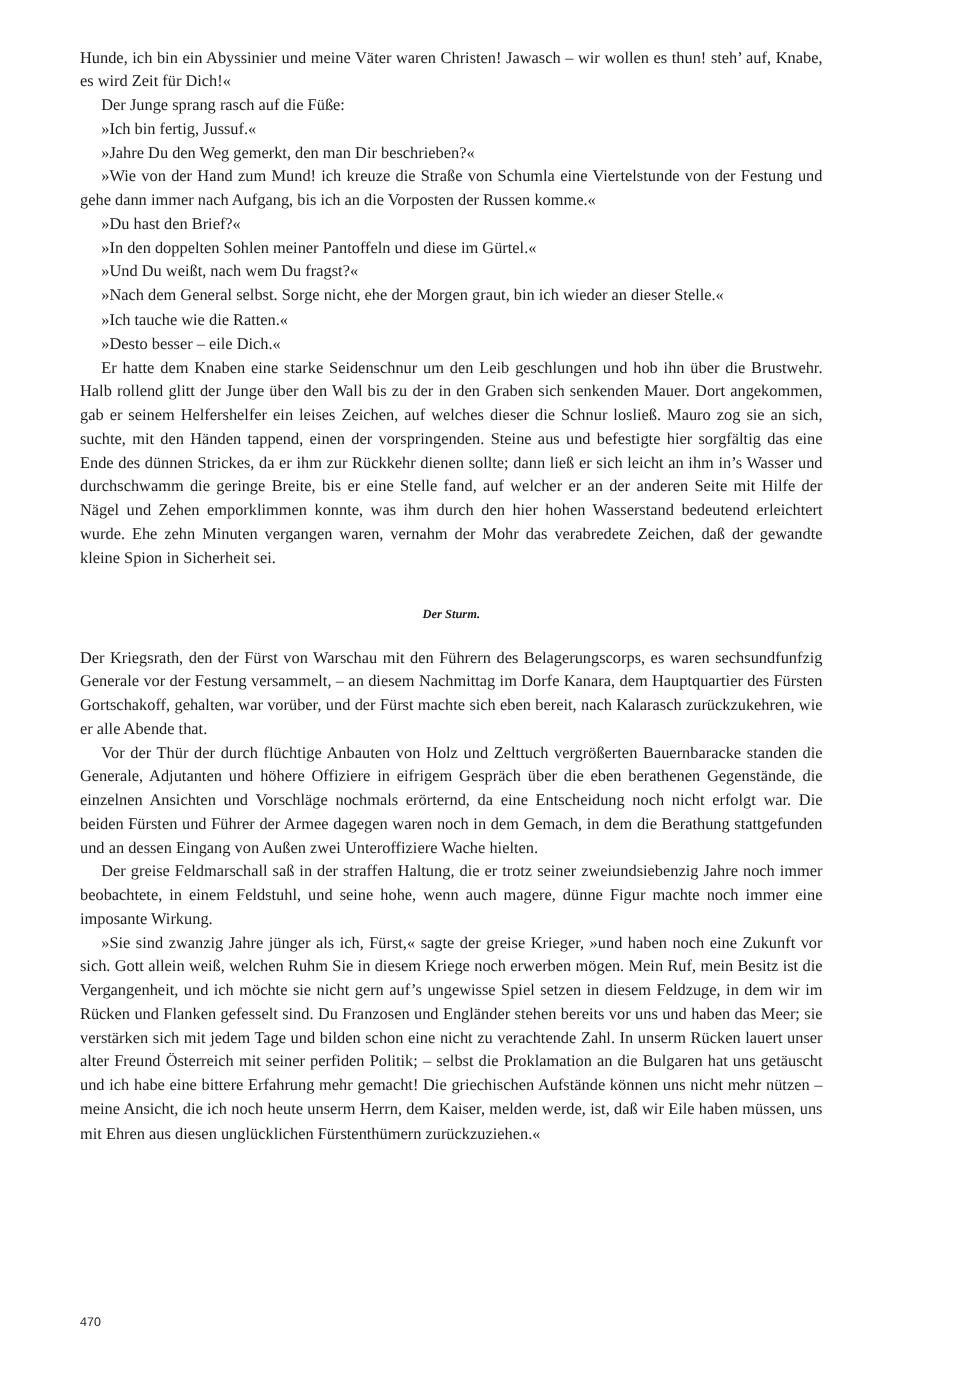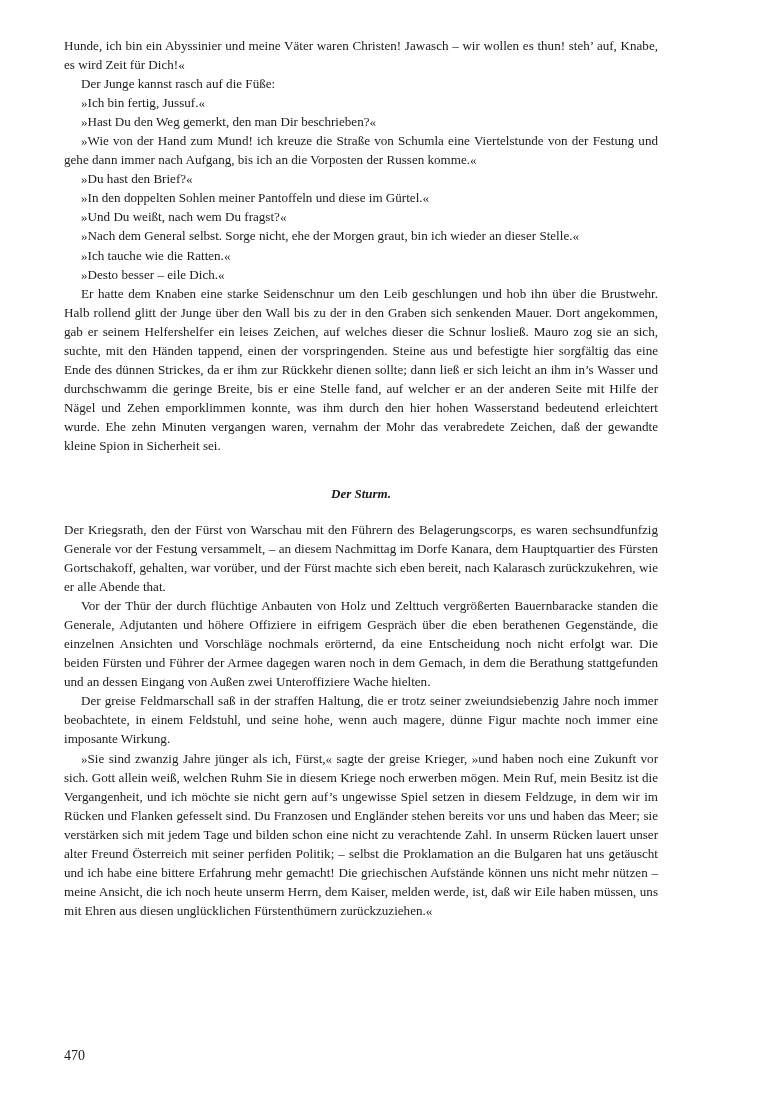--- a/index.html
+++ b/index.html
@@ -35,42 +35,42 @@
     text-indent: 1.3em;
   }
   p.noindent {
     text-indent: 0;
   }
   .section-title {
     margin: 30px 0 16px 0;
     text-align: center;
     font-style: italic;
     font-weight: bold;
-    font-size: 13px;
+    font-size: 10px;
   }
   .folio {
     position: absolute;
     left: 64px;
     bottom: 36px;
-    font-size: 14px;
+    font-size: 10px;
     color: #1a1a1a;
-    font-family: Liberation Serif, serif;
+    font-family: Liberation Sans, sans-serif;
   }
 </style>
 </head>
 <body>
 
 <div class="page">
   <div class="content">
 
     <div>
       <p class="noindent">Hunde, ich bin ein Abyssinier und meine Väter waren Christen! Jawasch – wir wollen es thun! steh’ auf, Knabe, es wird Zeit für Dich!«</p>
-      <p class="indent">Der Junge kannst rasch auf die Füße:</p>
+      <p class="indent">Der Junge sprang rasch auf die Füße:</p>
       <p class="indent">»Ich bin fertig, Jussuf.«</p>
-      <p class="indent">»Hast Du den Weg gemerkt, den man Dir beschrieben?«</p>
+      <p class="indent">»Jahre Du den Weg gemerkt, den man Dir beschrieben?«</p>
       <p class="indent">»Wie von der Hand zum Mund! ich kreuze die Straße von Schumla eine Viertelstunde von der Festung und gehe dann immer nach Aufgang, bis ich an die Vorposten der Russen komme.«</p>
       <p class="indent">»Du hast den Brief?«</p>
       <p class="indent">»In den doppelten Sohlen meiner Pantoffeln und diese im Gürtel.«</p>
       <p class="indent">»Und Du weißt, nach wem Du fragst?«</p>
       <p class="indent">»Nach dem General selbst. Sorge nicht, ehe der Morgen graut, bin ich wieder an dieser Stelle.«</p>
       <p class="indent">»Ich tauche wie die Ratten.«</p>
       <p class="indent">»Desto besser – eile Dich.«</p>
       <p class="indent">Er hatte dem Knaben eine starke Seidenschnur um den Leib geschlungen und hob ihn über die Brustwehr. Halb rollend glitt der Junge über den Wall bis zu der in den Graben sich senkenden Mauer. Dort angekommen, gab er seinem Helfershelfer ein leises Zeichen, auf welches dieser die Schnur losließ. Mauro zog sie an sich, suchte, mit den Händen tappend, einen der vorspringenden. Steine aus und befestigte hier sorgfältig das eine Ende des dünnen Strickes, da er ihm zur Rückkehr dienen sollte; dann ließ er sich leicht an ihm in’s Wasser und durchschwamm die geringe Breite, bis er eine Stelle fand, auf welcher er an der anderen Seite mit Hilfe der Nägel und Zehen emporklimmen konnte, was ihm durch den hier hohen Wasserstand bedeutend erleichtert wurde. Ehe zehn Minuten vergangen waren, vernahm der Mohr das verabredete Zeichen, daß der gewandte kleine Spion in Sicherheit sei.</p>
     </div>
 

